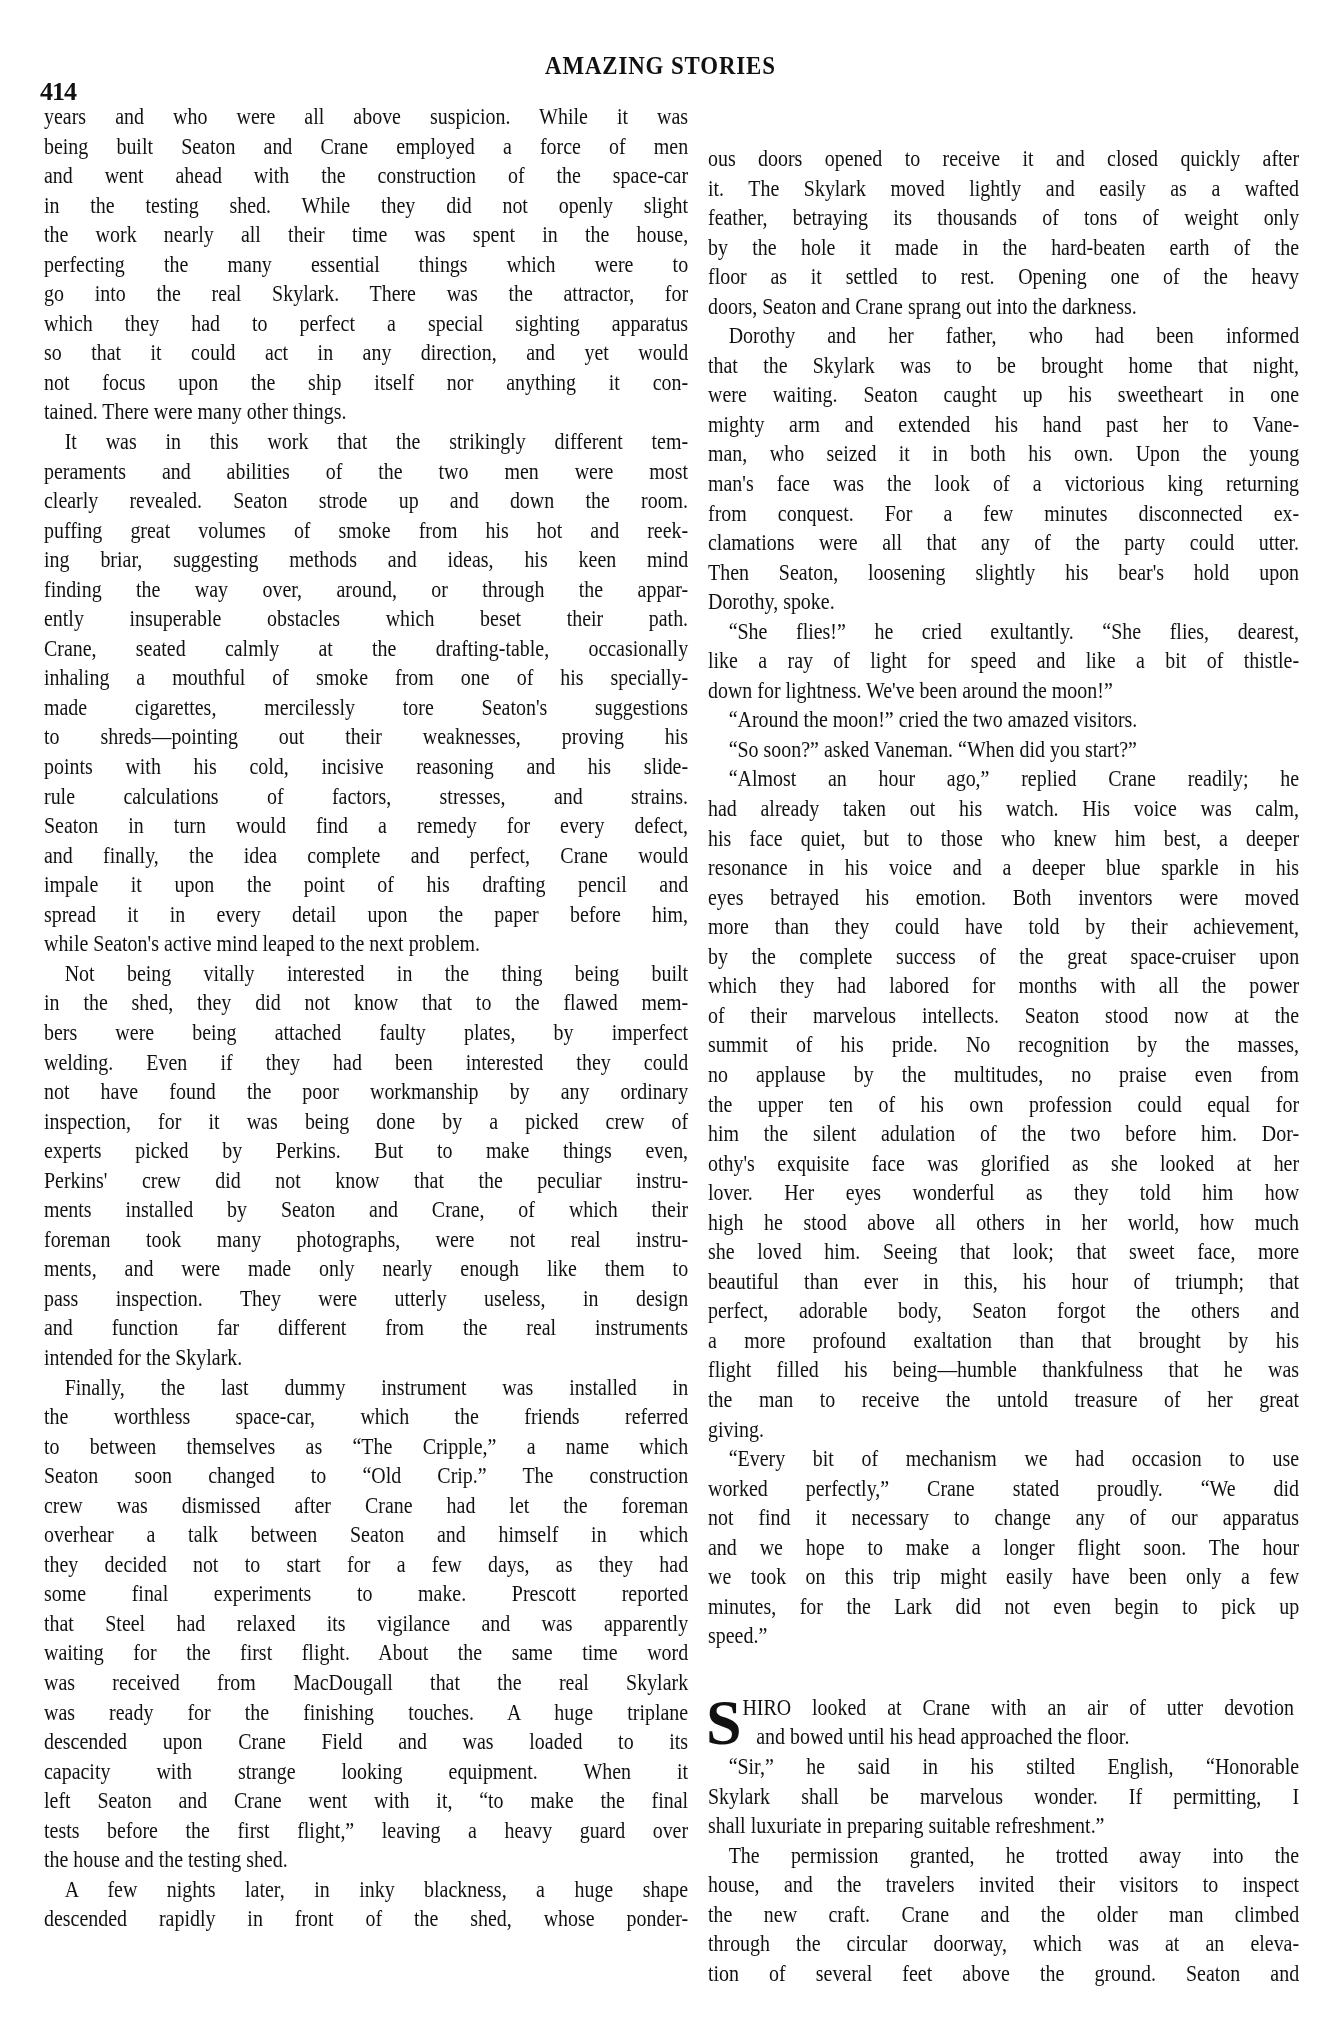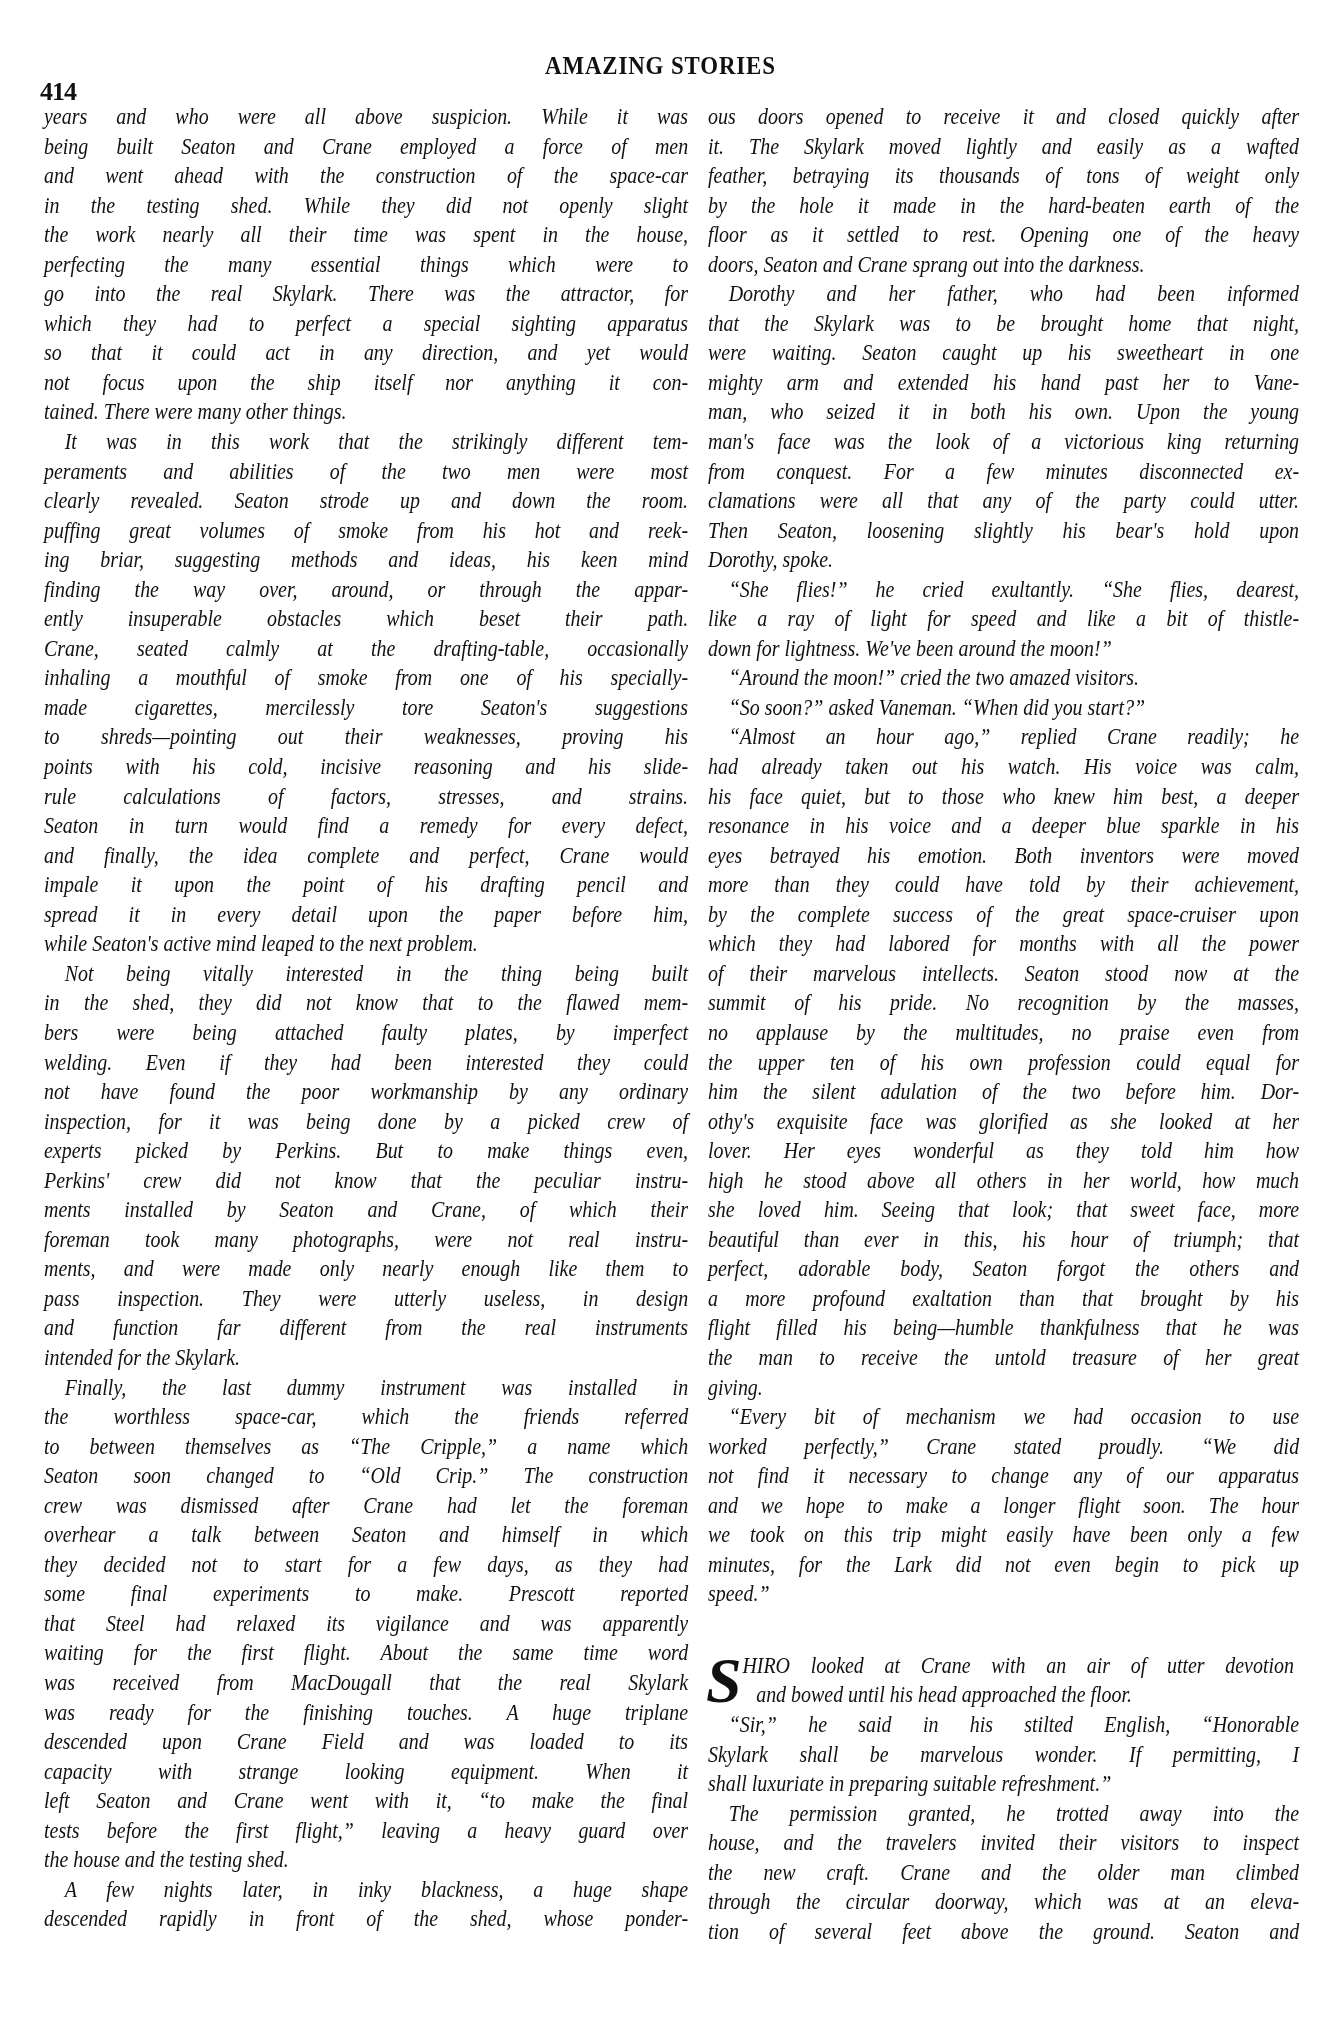--- a/index.html
+++ b/index.html
@@ -13,24 +13,24 @@
   .page-number {
     position: absolute; left: 40px; top: 30px; font-size: 26px; font-weight: bold;
     letter-spacing: -1px;
   }
   .magazine-title {
     position: absolute; left: 545px; top: 4px; font-size: 26px; font-weight: bold;
     letter-spacing: 1px; transform: scaleX(0.88); transform-origin: left;
   }
   .col {
     position: absolute; top: 102px;
-    font-size: 23.2px; line-height: 29.55px; font-style: italic;
+    font-size: 23.2px; line-height: 29.55px;
   }
   .col-left { left: 44px; width: 644px; }
-  .col-right { left: 708px; width: 591px; }
+  .col-right { left: 708px; width: 591px; margin-top: 42px; }
   .line {
     display: block; white-space: nowrap; text-align: justify; text-align-last: justify;
     height: 29.55px; transform: scaleX(0.86); transform-origin: left; width: 116.3%;
   }
   .line.last { text-align-last: left; }
   .line.indent { text-indent: 24px; }
   .gap { display: block; height: 42px; }
   .dropcap-block { position: relative; }
   .dropcap {
     position: absolute; left: -2px; top: 2px; font-size: 64px; line-height: 56px;

